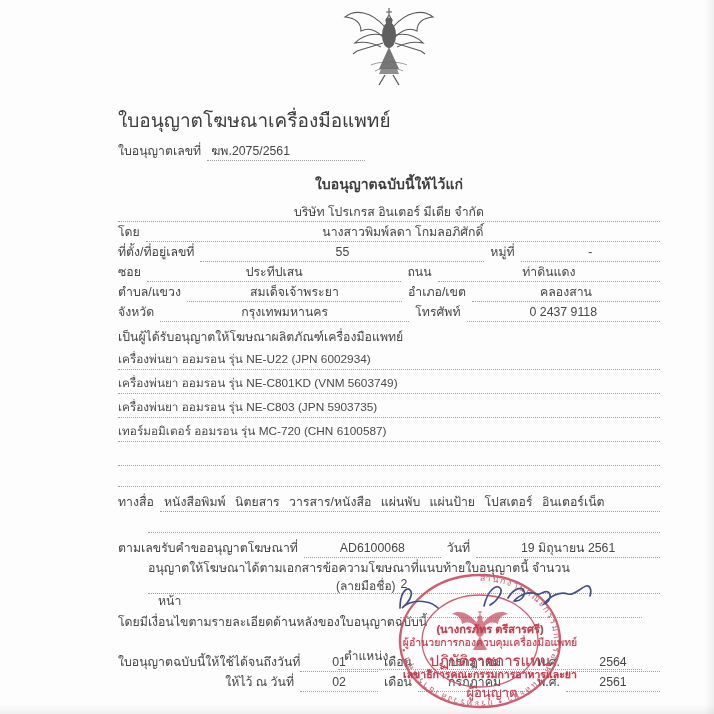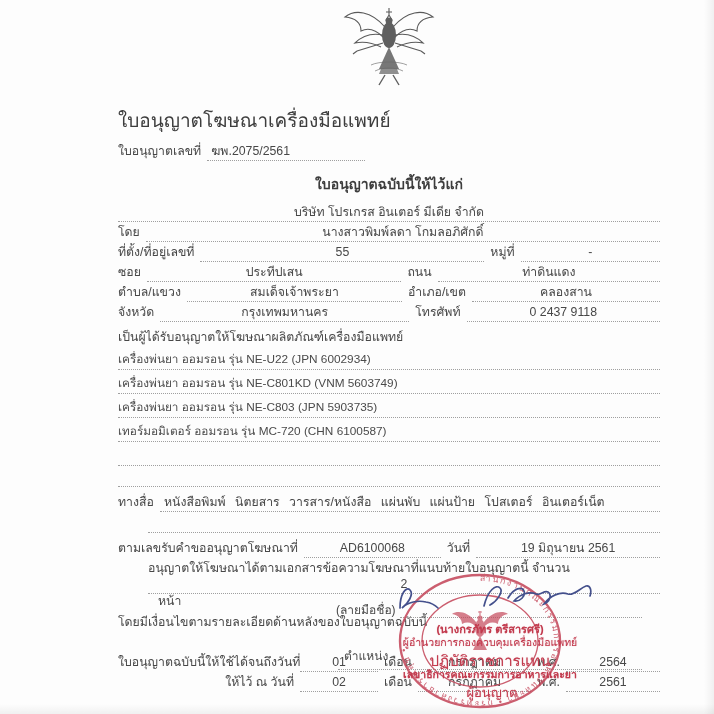--- a/index.html
+++ b/index.html
@@ -155,21 +155,21 @@
       <span class="lbl" style="width:176px; text-align:right">ให้ไว้ ณ วันที่</span>
       <span class="dot" style="width:70px">02</span>
       <span class="lbl" style="padding-left:6px">เดือน</span>
       <span class="dot" style="flex:1">กรกฎาคม</span>
       <span class="lbl" style="padding-left:6px">พ.ศ.</span>
       <span class="dot" style="width:86px">2561</span>
     </div>
 
   </div>
 
-  <div class="sig-label" style="left:336px; top:600px">(ลายมือชื่อ)</div>
+  <div class="sig-label" style="left:336px; top:576px">(ลายมือชื่อ)</div>
   <div class="sig-line" style="left:400px; top:600px; width:242px; height:17px"></div>
 
   <svg class="sig-svg" width="216" height="40" viewBox="0 0 216 40">
     <g stroke="#44508c" stroke-width="1.7" fill="none" stroke-linecap="round">
       <path d="M8,30 C8,16 14,8 18,12 C22,16 16,26 10,30 C16,24 26,22 34,24 C40,25 44,28 46,30"></path>
       <path d="M92,28 C96,12 104,6 108,10 C112,14 104,24 98,27 M116,20 C122,10 130,8 132,13 C134,18 128,24 122,23 C128,16 138,13 144,16 C148,18 152,12 156,14 C160,16 158,24 152,26 C158,18 168,13 176,16 C182,18 188,10 194,8 C198,7 200,12 198,18"></path>
     </g>
   </svg>
 
   <div class="sig-label" style="left:344px; top:646px">ตำแหน่ง</div>

